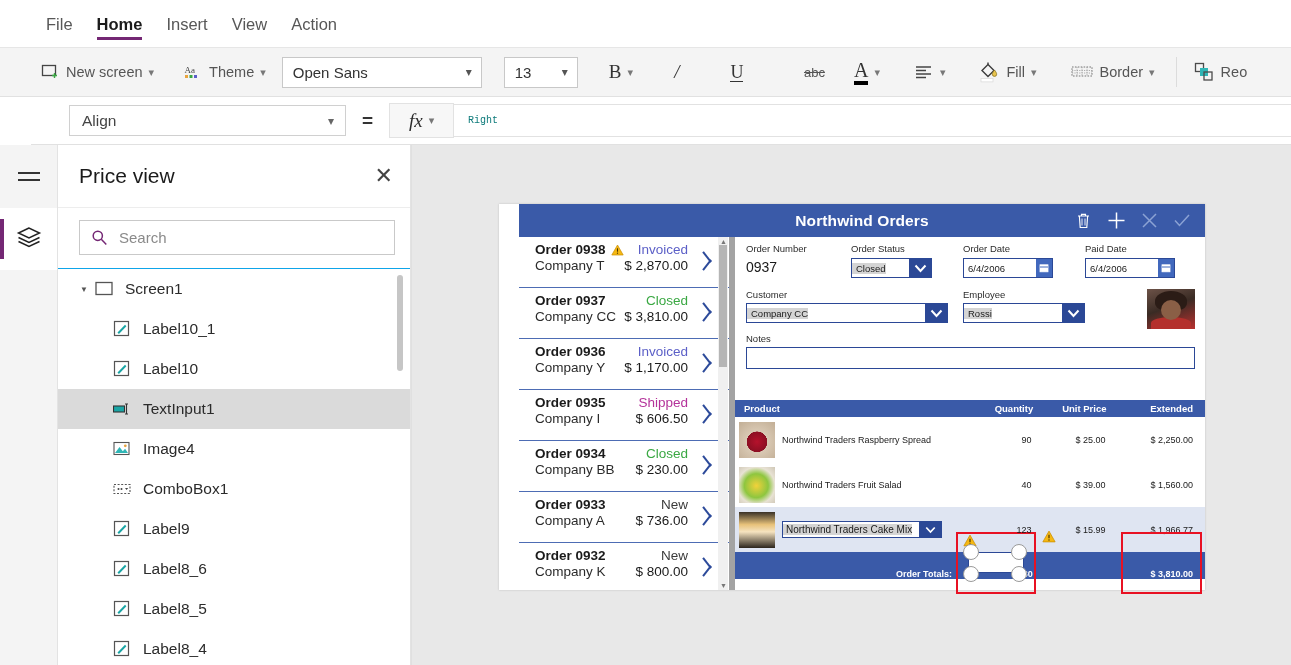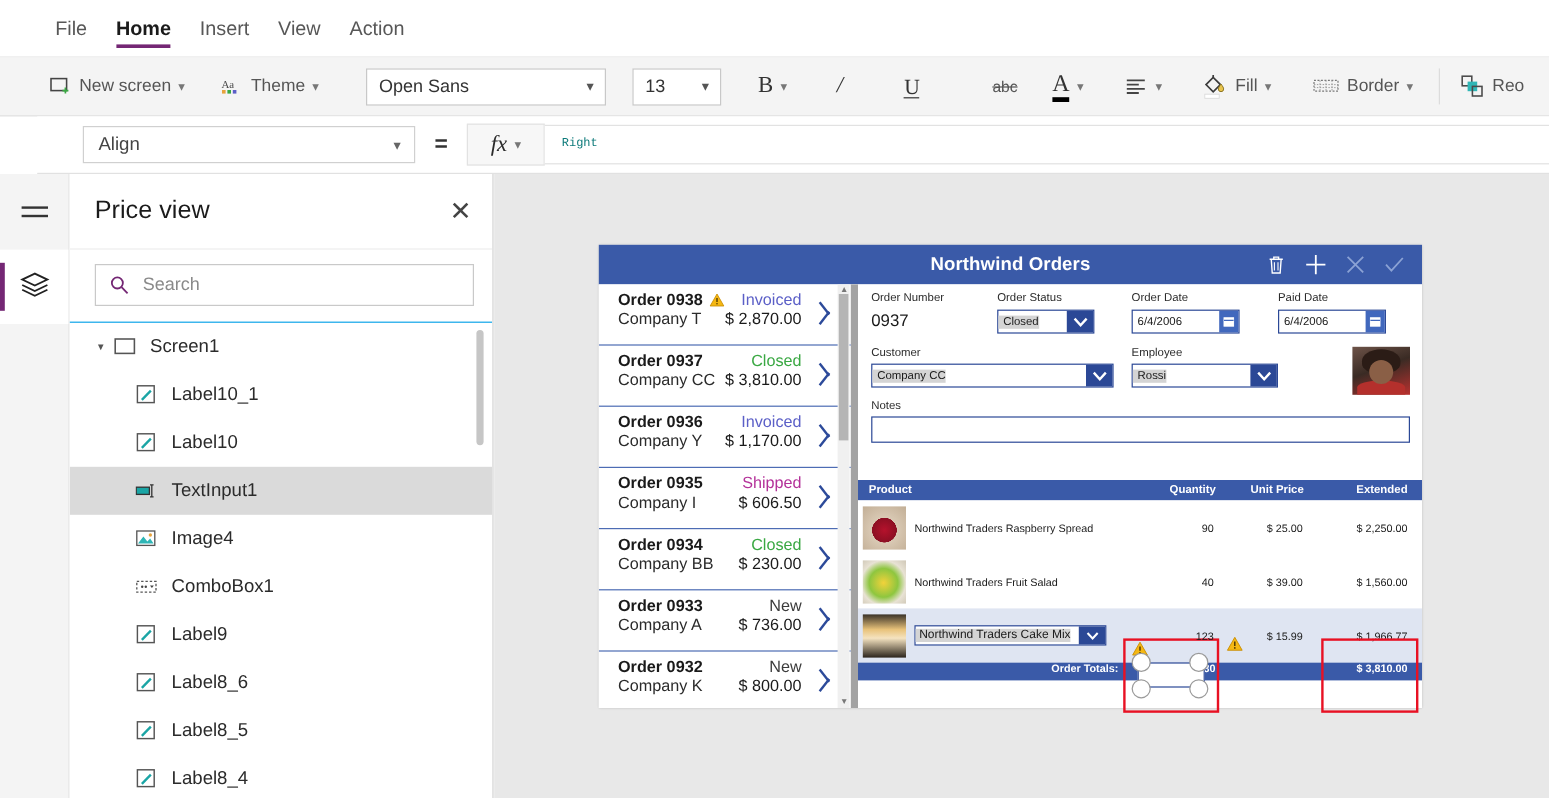--- a/index.html
+++ b/index.html
@@ -146,21 +146,21 @@
 
   
   .canvas {
     position: absolute; top: 145px; left: 412px; width: 879px; height: 520px;
     background: #e8e8e8; overflow: hidden;
   }
 
   
   .appframe {
     position: absolute; left: 87px; top: 59px; width: 686px; height: 386px;
-    background: #fff; box-shadow: 0 0 2px rgba(0,0,0,.18);
+    background: #fff; box-shadow: 0 0 2px rgba(0,0,0,.18); padding-left: 20px;
   }
   .app-header {
     height: 33px; background: #3a5aa8; display: flex; align-items: center;
     position: relative;
   }
   .app-title {
     position: absolute; left: 0; right: 0; text-align: center;
     color: #fff; font-size: 15.5px; font-weight: bold; letter-spacing: .1px;
   }
   .app-actions {
@@ -261,21 +261,21 @@
   .c-prod { width: 232px; padding-left: 4px; display: flex; align-items: center; }
   .c-qty { width: 78px; text-align: right; padding-right: 8px; }
   .c-unit { width: 70px; text-align: right; padding-right: 10px; }
   .c-ext { width: 82px; text-align: right; padding-right: 12px; }
   .pg-row .c-prod, .pg-row .c-qty, .pg-row .c-unit, .pg-row .c-ext { font-size: 9px; color: #1a1a1a; }
   .thumb { width: 36px; height: 36px; margin-right: 7px; flex: 0 0 36px; }
   .thumb.raspberry { background: radial-gradient(circle at 50% 55%, #b5122c 0%, #8c0f23 38%, #d9c9b4 39%, #c2ae95 100%); }
   .thumb.salad { background: radial-gradient(circle at 48% 52%, #f2d23a 0%, #8ec63f 45%, #e8e2d4 70%, #cfc7b6 100%); }
   .thumb.cake { background: linear-gradient(180deg,#3a3228 0%,#e8c27a 35%,#f5e3c0 55%,#2b241c 100%); }
   .pg-totals {
-    height: 15px; background: #3a5aa8; color: #fff; display: flex; align-items: flex-start;
+    height: 27px; background: #3a5aa8; color: #fff; display: flex; align-items: flex-end;
     font-size: 9px; font-weight: bold;
   }
   .pg-totals .lbl { width: 232px; text-align: right; padding-right: 8px; }
 
   .prod-combo {
     position: relative; width: 160px; height: 17px; border: 1.4px solid #2b4896;
     background: #fff; display: flex; align-items: center; box-sizing: border-box;
     cursor: pointer;
   }
   .prod-combo .pv { font-size: 10px; color: #1a1a1a; padding-left: 3px; background: #d4d4d4; }
@@ -328,21 +328,21 @@
           <text x="0.5" y="10" font-size="9" fill="#444" font-family="Liberation Serif, serif">Aa</text>
           <rect x="1" y="12" width="3" height="3" fill="#e8a33d"></rect>
           <rect x="5.5" y="12" width="3" height="3" fill="#3aa843"></rect>
           <rect x="10" y="12" width="3" height="3" fill="#5b5fc7"></rect>
         </svg>
       </span>
       <span>Theme</span>
       <span class="caret">▾</span>
     </div>
 
-    <div class="ctrl-select" style="width:200px; margin-left:30px;">
+    <div class="ctrl-select" style="width:200px; margin-left:7px;">
       <span class="val">Open Sans</span>
       <span class="chev">▾</span>
     </div>
 
     <div class="ctrl-select" style="width:74px; margin-left:22px;">
       <span class="val">13</span>
       <span class="chev">▾</span>
     </div>
 
     <div class="rb-btn" style="margin-left:22px;">

